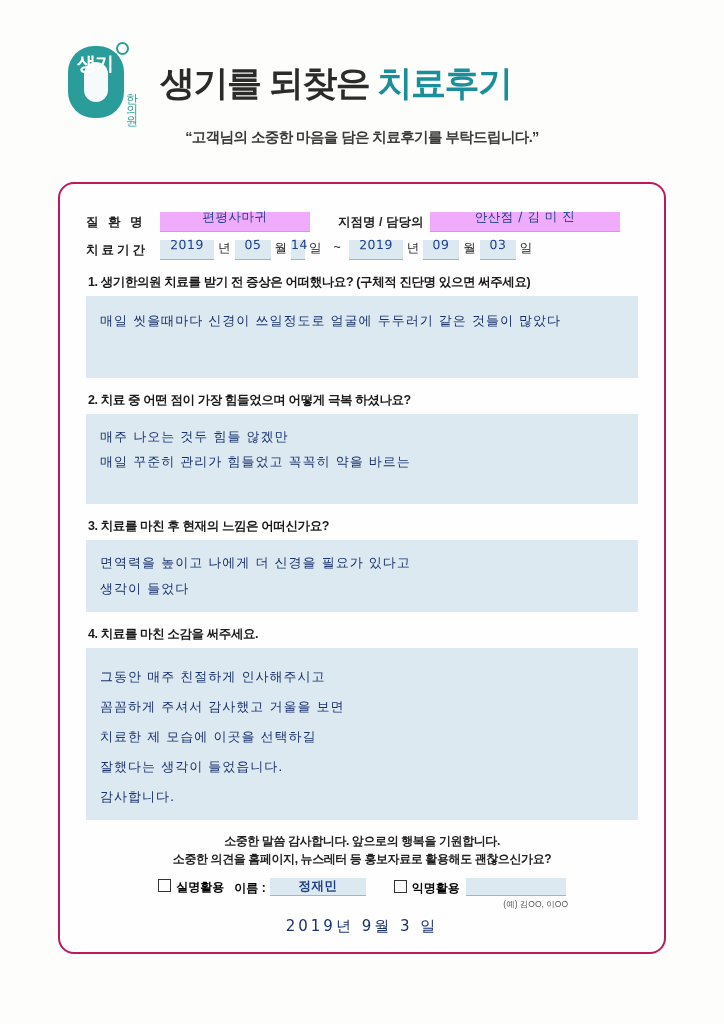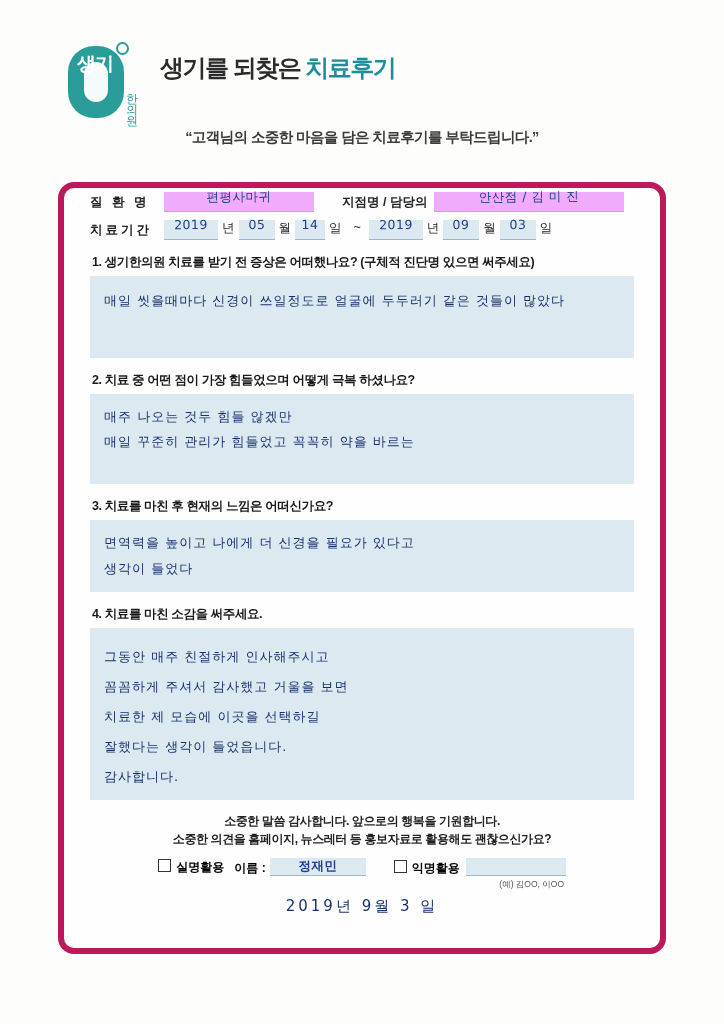--- a/index.html
+++ b/index.html
@@ -84,22 +84,22 @@
     font-size: 12px;
     color: #2a9d9a;
     line-height: 11px;
     width: 16px;
     letter-spacing: -0.5px;
   }
 
   .title {
     position: absolute;
     left: 160px;
-    top: 52px;
-    font-size: 24px;
+    top: 60px;
+    font-size: 35px;
     font-weight: bold;
     color: #2b2b2b;
     letter-spacing: -1.5px;
     white-space: nowrap;
   }
   .title .accent {
     color: #1b8f99;
   }
 
   .subtitle {
@@ -114,25 +114,25 @@
     letter-spacing: -0.6px;
   }
 
   
   .card {
     position: absolute;
     left: 58px;
     top: 182px;
     width: 608px;
     height: 772px;
-    border: 6px solid #be185d;
+    border: 2px solid #be185d;
     border-radius: 16px;
     background: #fefefe;
     box-sizing: border-box;
-    padding: 4px 26px;
+    padding: 28px 26px;
   }
 
   .row {
     display: flex;
     align-items: center;
     margin-bottom: 8px;
     font-size: 12.5px;
     color: #222;
   }
   .row .lbl {
@@ -322,21 +322,21 @@
       <span class="lbl">치료기간</span>
       <span class="date-line">
         <span class="date-seg" style="width:54px">
             <span class="hw">2019</span>
           </span>
         <span style="margin:0 4px">년</span>
         <span class="date-seg" style="width:36px">
             <span class="hw">05</span>
           </span>
         <span style="margin:0 4px">월</span>
-        <span class="date-seg" style="width:30px">
+        <span class="date-seg" style="width:14px">
             <span class="hw">14</span>
           </span>
         <span style="margin:0 4px">일</span>
         <span style="margin:0 8px">~</span>
         <span class="date-seg" style="width:54px">
             <span class="hw">2019</span>
           </span>
         <span style="margin:0 4px">년</span>
         <span class="date-seg" style="width:36px">
             <span class="hw">09</span>

